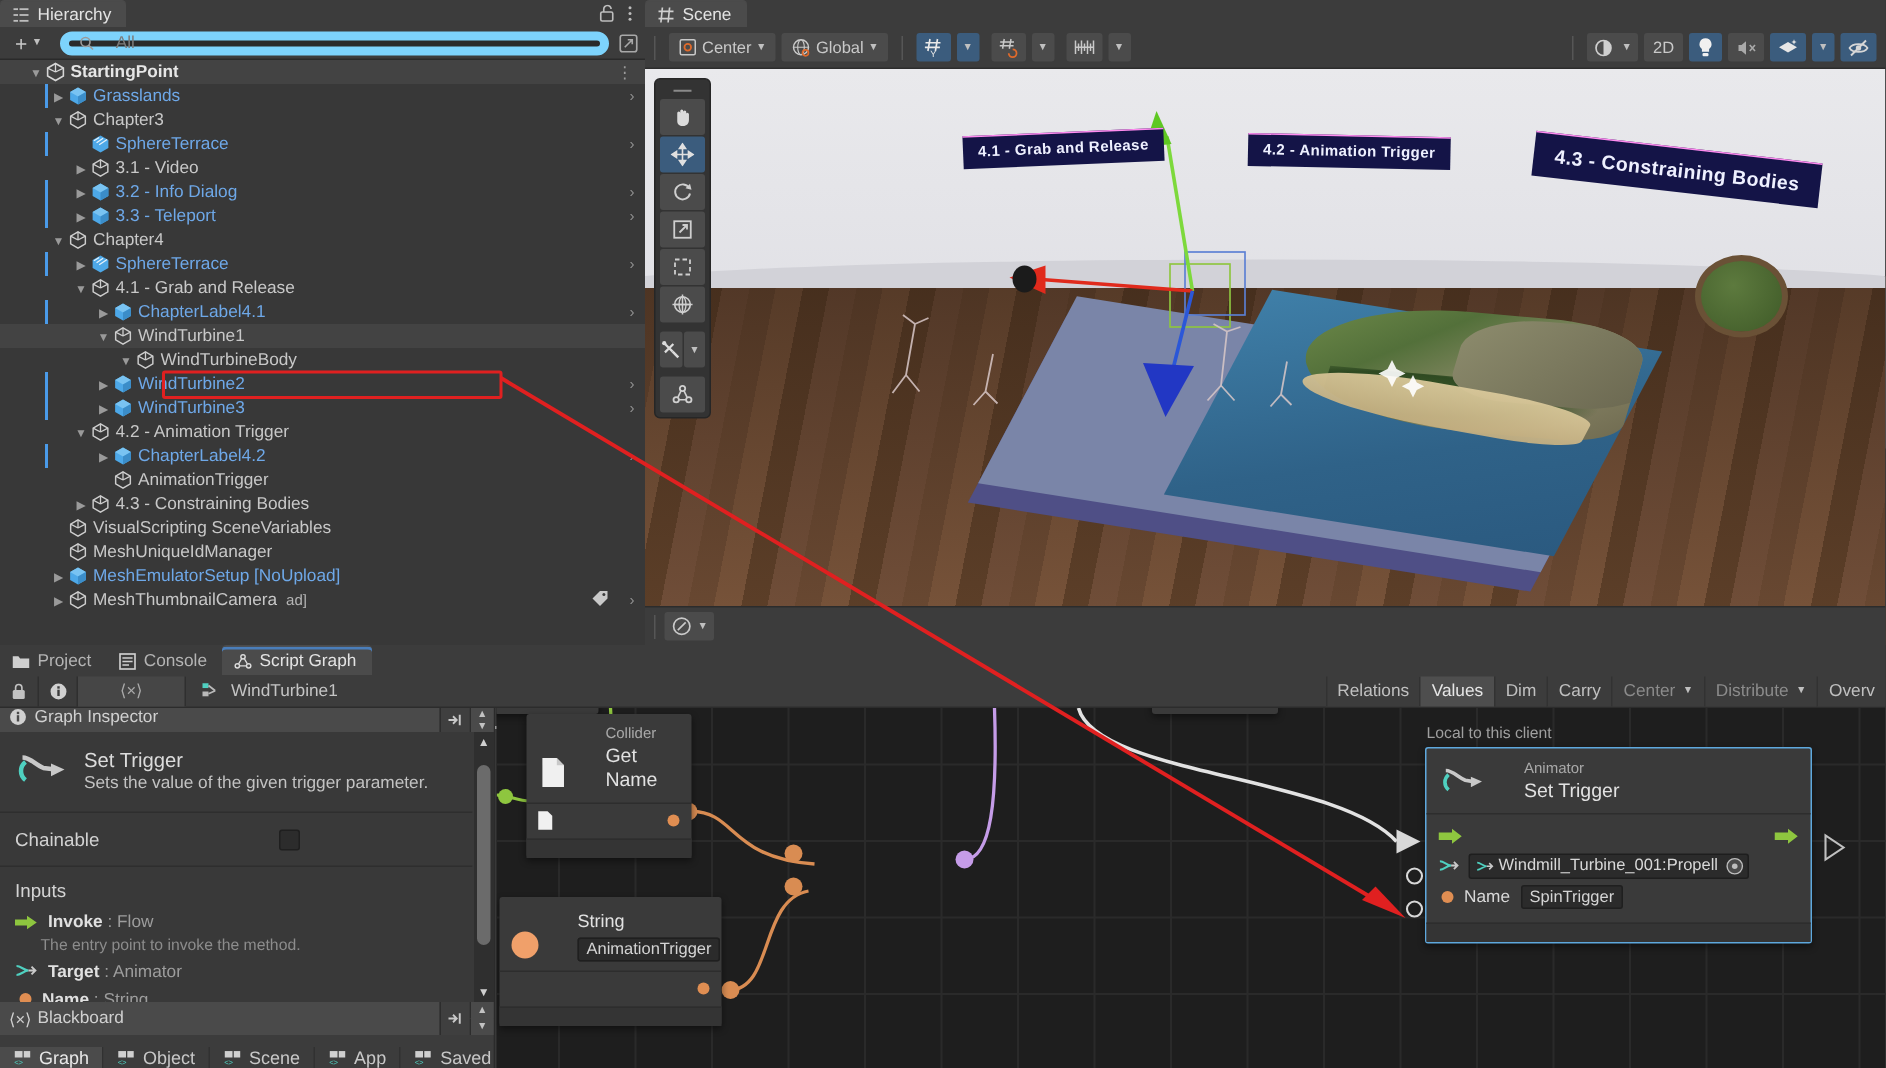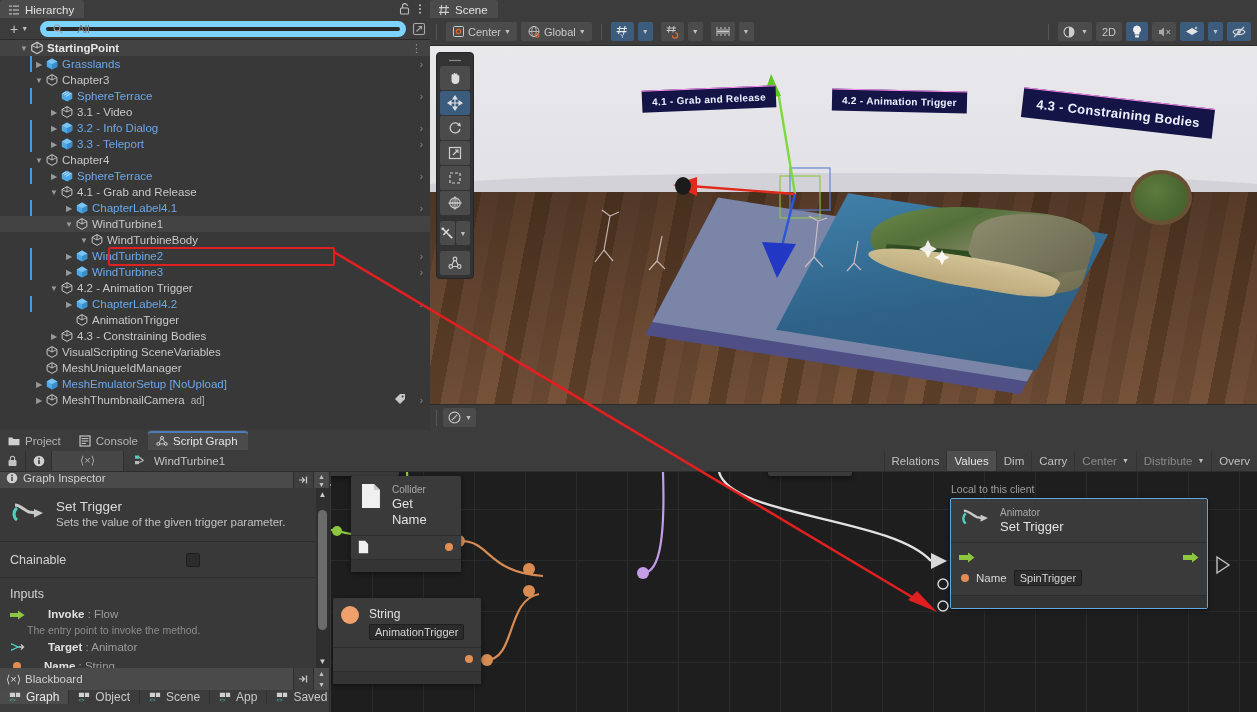--- a/index.html
+++ b/index.html
@@ -131,48 +131,48 @@
                  justify-content:center; font-size:7px; color:#c2c2c2; border-left:1px solid #2d2d2d;}
   .insp-body { position:absolute; left:0; right:14px; top:16px; bottom:44px; overflow:hidden;}
   .insp-title { display:flex; gap:10px; padding:11px 10px 12px 10px; border-bottom:1px solid #2e2e2e;}
   .insp-title h3 { font-size:13.5px; font-weight:normal; color:#dcdcdc;}
   .insp-title p { font-size:11.5px; color:#c2c2c2; margin-top:2px;}
   .insp-row { display:flex; align-items:center; height:36px; padding:0 10px;
               border-bottom:1px solid #2e2e2e; font-size:12.5px; color:#d2d2d2;}
   .chkbox { width:14px; height:14px; background:#2c2c2c; border:1px solid #1f1f1f; border-radius:2px;
             margin-left:120px;}
   .insp-sec { padding:9px 10px 4px 10px; font-size:12.5px; color:#d4d4d4;}
-  .port-row { display:flex; align-items:flex-start; gap:23px; padding:2px 10px 3px 10px;}
+  .port-row { display:flex; align-items:flex-start; gap:7px; padding:2px 10px 3px 10px;}
   .port-row b { font-weight:bold; color:#e0e0e0; font-size:11.5px;}
   .port-row span.t { color:#9d9d9d; font-size:11.5px;}
   .port-desc { font-size:10.5px; color:#8c8c8c; padding:0 10px 2px 27px;}
   .vscroll { position:absolute; right:0; top:16px; bottom:44px; width:13px; background:#2f2f2f;
              display:flex; flex-direction:column; align-items:center; justify-content:space-between;}
   .vscroll .thumb { position:absolute; top:22px; width:9px; height:120px; background:#6b6b6b;
                     border-radius:5px; left:2px;}
   .arrowbtn { font-size:8px; color:#cfcfcf; padding:2px 0;}
   .bb-bar { position:absolute; left:0; right:0; bottom:22px; height:22px; background:#4a4a4a;
             display:flex; align-items:center; padding:0 6px; gap:4px; font-size:11.5px; color:#d0d0d0;}
   .bb-bar .btns { position:absolute; right:0; top:0; display:flex; height:22px;}
   .bottom-tabs2 { position:absolute; left:0; right:0; bottom:0; height:22px; background:#3c3c3c;
-                  display:flex; align-items:flex-start;}
+                  display:flex; align-items:flex-end;}
   .btab { display:flex; align-items:center; gap:5px; padding:0 9px; font-size:12px; color:#c8c8c8;
           border-right:1px solid #313131;}
   .btab.active { background:#4b4b4b; color:#e8e8e8;}
 
   
   .canvas { position:absolute; left:331px; top:42px; right:0; bottom:0; overflow:hidden;
     background:#1e1e1e;
     background-image:linear-gradient(#2a2a2a 1px, transparent 1px),
                      linear-gradient(90deg,#2a2a2a 1px, transparent 1px);
     background-size:51px 51px; background-position:-10px -14px; }
   .gnode { position:absolute; background:#3a3a3a; border-radius:2px;
            box-shadow:0 2px 5px rgba(0,0,0,.45); }
   .gnode.sel { border:1px solid #5ea8dd; }
-  .gn-head { display:flex; align-items:flex-start; gap:10px; padding:7px 10px 7px 9px;}
+  .gn-head { display:flex; align-items:flex-end; gap:26px; padding:7px 10px 7px 9px;}
   .gn-head .txt .sub { font-size:10px; color:#a9a9a9; line-height:13px;}
   .gn-head .txt .ttl { font-size:13px; color:#e2e2e2; line-height:16px;}
   .gn-body { border-top:1px solid #2d2d2d; padding:5px 8px; position:relative;}
   .gn-foot { border-top:1px solid #2d2d2d; height:13px; background:#343434;}
   .dot { width:8px; height:8px; border-radius:50%; display:inline-block;}
   .pill { background:#2b2b2b; border:1px solid #1f1f1f; border-radius:2px; padding:1px 5px;
           font-size:11px; color:#d4d4d4;}
   .objfield { display:flex; align-items:center; gap:3px; background:#2b2b2b; border:1px solid #1e1e1e;
               border-radius:2px; padding:1px 2px 1px 4px; font-size:11px; color:#d8d8d8;
               max-width:200px; overflow:hidden; white-space:nowrap;}
@@ -1002,20 +1002,37 @@
         </div>
         <div class="gn-body" style="padding:4px 8px 6px 8px;">
           <div style="display:flex;align-items:center;height:20px;">
             <svg width="16" height="11" viewBox="0 0 16 11">
               <path d="M0 3 H9 V0.5 L15.5 5.5 L9 10.5 V8 H0 z" fill="#8ec63f"></path>
             </svg>
             <svg width="16" height="11" viewBox="0 0 16 11" style="margin-left:auto;">
               <path d="M0 3 H9 V0.5 L15.5 5.5 L9 10.5 V8 H0 z" fill="#8ec63f"></path>
             </svg>
           </div>
+          <div style="display:flex;align-items:center;gap:6px;height:20px;">
+            <svg width="14" height="12" viewBox="0 0 15 12">
+              <path d="M1 3 C4 3 6 6 9 6 M1 9 C4 9 6 6 9 6" stroke="#4fd0c0" stroke-width="1.4" fill="none"></path>
+              <path d="M9 6 H13 M11 3.4 L13.6 6 L11 8.6" stroke="#c9c9c9" stroke-width="1.3" fill="none"></path>
+            </svg>
+            <div class="objfield">
+              <svg width="12" height="11" viewBox="0 0 15 12">
+                <path d="M1 3 C4 3 6 6 9 6 M1 9 C4 9 6 6 9 6" stroke="#4fd0c0" stroke-width="1.4" fill="none"></path>
+                <path d="M9 6 H13 M11 3.4 L13.6 6 L11 8.6" stroke="#c9c9c9" stroke-width="1.3" fill="none"></path>
+              </svg>
+              <span>Windmill_Turbine_001:Propell</span>
+              <svg width="13" height="13" viewBox="0 0 14 14" style="margin-left:2px;">
+                <circle cx="7" cy="7" r="5.5" fill="#4a4a4a" stroke="#bdbdbd" stroke-width="1"></circle>
+                <circle cx="7" cy="7" r="2" fill="#bdbdbd"></circle>
+              </svg>
+            </div>
+          </div>
           <div style="display:flex;align-items:center;gap:7px;height:22px;">
             <span class="dot" style="background:#e08e52;margin-left:2px;"></span>
             <span style="font-size:11.5px;color:#d8d8d8;">Name</span>
             <span class="pill">SpinTrigger</span>
           </div>
         </div>
         <div class="gn-foot"></div>
       </div>
 
       <svg class="overlay" width="926" height="240" style="left:0;top:0;">

